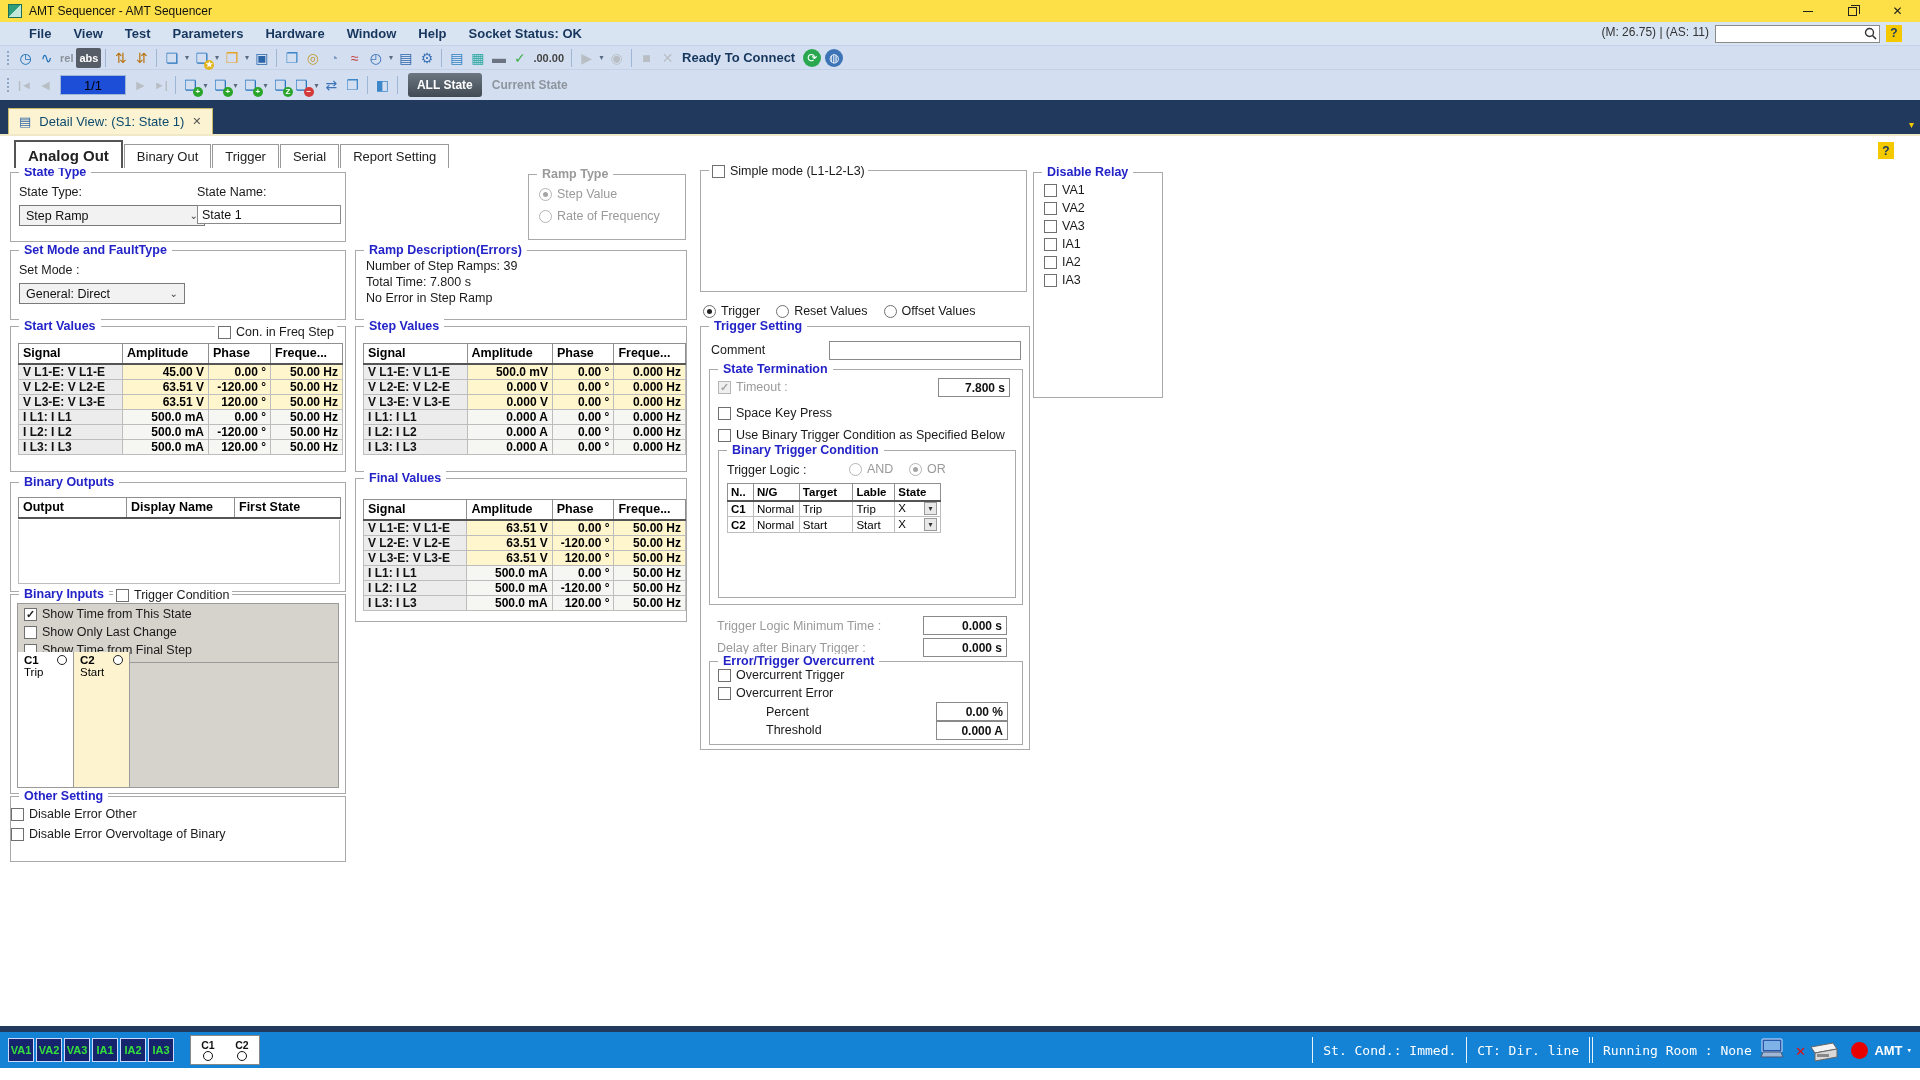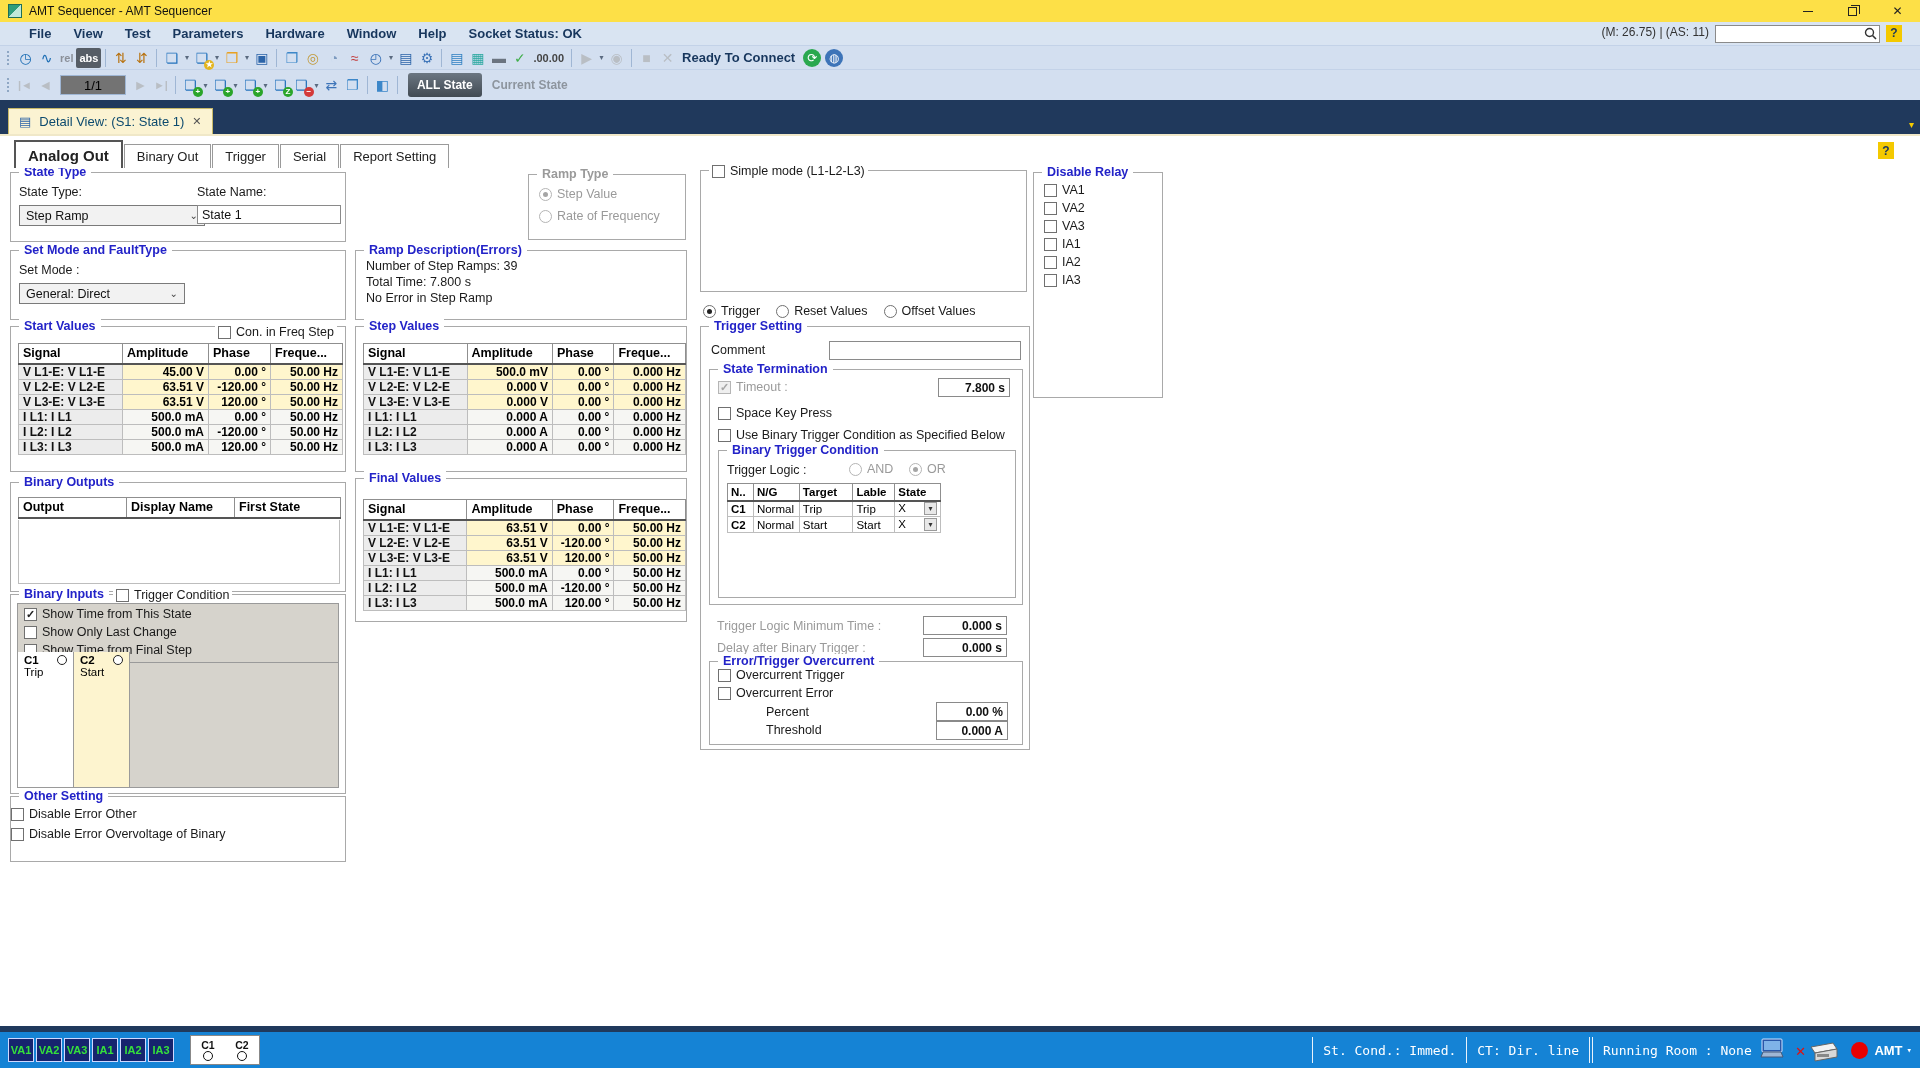--- a/index.html
+++ b/index.html
@@ -28,21 +28,21 @@
   .gripper { width:5px; height:16px; margin:0 4px 0 2px;
      background-image:radial-gradient(circle,#8fa7c4 1px,transparent 1.2px); background-size:4px 4px; }
   .tb-item { display:flex; align-items:center; justify-content:center; width:21px; height:20px; font-size:14px; position:relative; border-radius:2px; }
   .tb-item.text { width:auto; padding:0 3px; font-size:11px; font-weight:bold; }
   .tb-item.round { border-radius:50%; width:18px; height:18px; font-size:12px; }
   .tb-item.sep { width:1px; height:18px; background:#9fb6d4; margin:0 4px; border-radius:0; }
   .tb-item.caret { width:9px; font-size:8px; color:#55master60708; color:#5a6a80; }
   .tb-badge { position:absolute; right:-2px; bottom:-2px; min-width:10px; height:10px; border-radius:50%; color:#fff; font-size:8px; line-height:10px; text-align:center; font-weight:bold; }
   .tb-badge:empty { display:none; }
   .tb-label { font-size:13px; font-weight:bold; color:#17365d; margin:0 8px 0 4px; white-space:nowrap; }
-  .page-ind { width:66px; height:20px; background:#737373; border:1px solid #9fb6d4; font-size:13px; display:flex; align-items:center; justify-content:center; margin:0 4px; }
+  .page-ind { width:66px; height:20px; background:#1d4ed8; border:1px solid #9fb6d4; font-size:13px; display:flex; align-items:center; justify-content:center; margin:0 4px; }
   .allstate-btn { height:24px; padding:0 9px; margin-left:6px; background:linear-gradient(#6b7681,#414a53); color:#fff; font-size:12px; font-weight:bold; border-radius:3px; display:flex; align-items:center; }
   .curstate-lbl { font-size:12px; font-weight:bold; color:#8d959e; margin-left:10px; }
 
   .tabstrip { height:34px; background:#20395c; display:flex; align-items:flex-end; padding-left:8px; position:relative; }
   .detail-tab { height:26px; background:#fbf3d2; border:1px solid #c8b968; border-bottom:none; display:flex; align-items:center; padding:0 10px; gap:8px; }
   .detail-tab .dt-icon { color:#2c64a8; font-size:13px; }
   .detail-tab .dt-label { font-size:13px; color:#0c4a6e; }
   .detail-tab .dt-close { font-size:11px; color:#555; }
   .strip-overflow { position:absolute; right:6px; bottom:4px; color:#f4c900; font-size:10px; }
 

